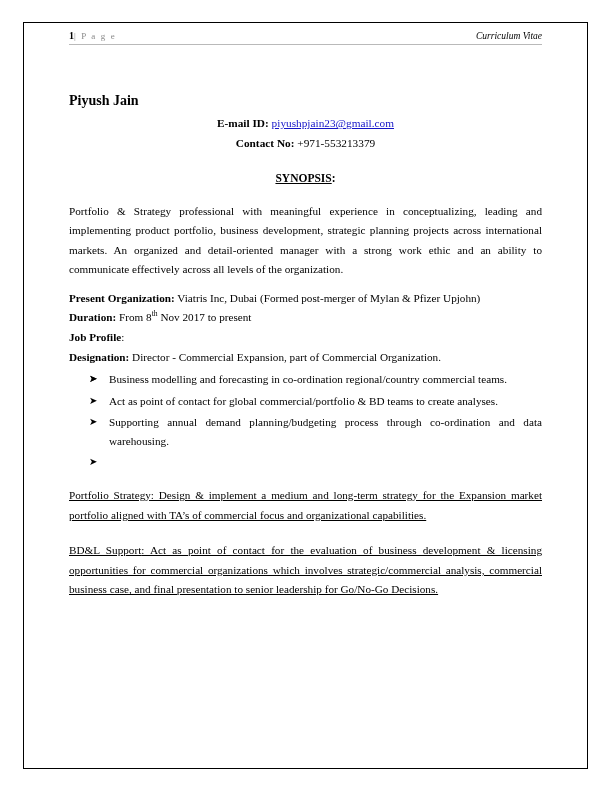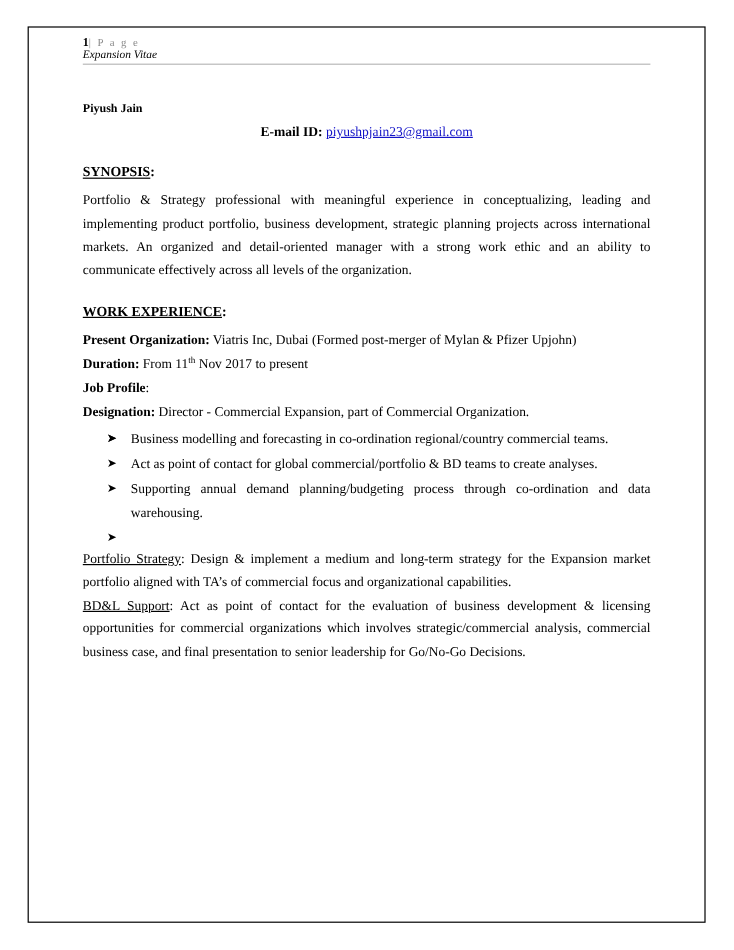--- a/index.html
+++ b/index.html
@@ -36,21 +36,20 @@
   }
 
   
   .doc-header {
     display: flex;
     justify-content: space-between;
     align-items: baseline;
     border-bottom: 1px solid #b9b9b9;
     padding-bottom: 2px;
     margin-bottom: 0;
-    flex-direction: column;
   }
   .hdr-left {
     font-size: 9.5px;
     line-height: 1.1;
   }
   .hdr-page-num {
     font-weight: bold;
     color: #000;
     font-size: 10px;
   }
@@ -60,46 +59,47 @@
     font-size: 9px;
   }
   .hdr-right {
     font-style: italic;
     font-size: 9.5px;
     color: #000;
   }
 
   .name-line {
     font-weight: bold;
-    font-size: 10px;
-    margin-top: 28px;
+    font-size: 14px;
+    margin-top: 44px;
     line-height: 1.75;
   }
   .contact-line {
     font-size: 11.3px;
     line-height: 1.78;
     text-align: center;
   }
   .contact-line .lbl { font-weight: bold; }
 
   a.email {
     color: #1414c8;
     text-decoration: underline;
   }
 
   .sec-head {
     font-weight: bold;
     font-size: 11.5px;
     margin-top: 18px;
     margin-bottom: 0;
+    text-align: center;
   }
   .sec-head .u { text-decoration: underline; }
 
   .para {
-    margin-top: 8px;
+    margin-top: 18px;
     font-size: 11.2px;
     line-height: 1.74;
     text-align: justify;
   }
 
   .exp-line {
     font-size: 11.2px;
     line-height: 1.78;
   }
   .exp-line .lbl { font-weight: bold; }
@@ -134,69 +134,71 @@
     position: absolute;
     left: 20px;
     top: 0;
     font-size: 10px;
     font-family: "DejaVu Sans", sans-serif;
   }
 
   .gap { height: 17px; }
 
   .tail-para {
-    margin-top: 0;
+    margin-top: 16px;
     font-size: 11.2px;
     line-height: 1.74;
     text-align: justify;
+    text-decoration: underline;
   }
   .tail-para .u { text-decoration: underline; }
 </style>
 </head>
 <body>
 
 <div class="page-frame"></div>
 
 <div class="content">
 
   <div class="doc-header">
     <div class="hdr-left">
       <span class="hdr-page-num">1</span><span class="hdr-page-word">| P a g e</span>
     </div>
-    <div class="hdr-right">Expansion Vitae</div>
+    <div class="hdr-right">Curriculum Vitae</div>
   </div>
 
   <div class="name-line">Piyush Jain</div>
 
   <div class="contact-line">
     <span class="lbl">E-mail ID:</span>
     <a class="email" href="#">piyushpjain23@gmail.com</a>
   </div>
 
+  <div class="contact-line">
+    <span class="lbl">Contact No:</span>
+    <span>+971-553213379</span>
+  </div>
 
 
   <div class="sec-head">
     <span class="u">SYNOPSIS</span><span>:</span>
   </div>
   <div class="para">Portfolio &amp; Strategy professional with meaningful experience in conceptualizing, leading and implementing product portfolio, business development, strategic planning projects across international markets. An organized and detail-oriented manager with a strong work ethic and an ability to communicate effectively across all levels of the organization.</div>
 
-  <div class="sec-head">
-    <span class="u">WORK EXPERIENCE</span><span>:</span>
-  </div>
 
   <div style="height:9px"></div>
 
   <div class="exp-line">
     <span class="lbl">Present Organization:</span>
     <span>Viatris Inc, Dubai (Formed post-merger of Mylan &amp; Pfizer Upjohn)</span>
   </div>
 
   <div class="exp-line">
     <span class="lbl">Duration:</span>
-    <span>From 11</span><sup>th</sup><span> Nov 2017 to present</span>
+    <span>From 8</span><sup>th</sup><span> Nov 2017 to present</span>
   </div>
 
   <div class="exp-line">
     <span class="lbl">Job Profile</span><span>:</span>
   </div>
 
   <div class="exp-line">
     <span class="lbl">Designation:</span>
     <span>Director - Commercial Expansion, part of Commercial Organization.</span>
   </div>

